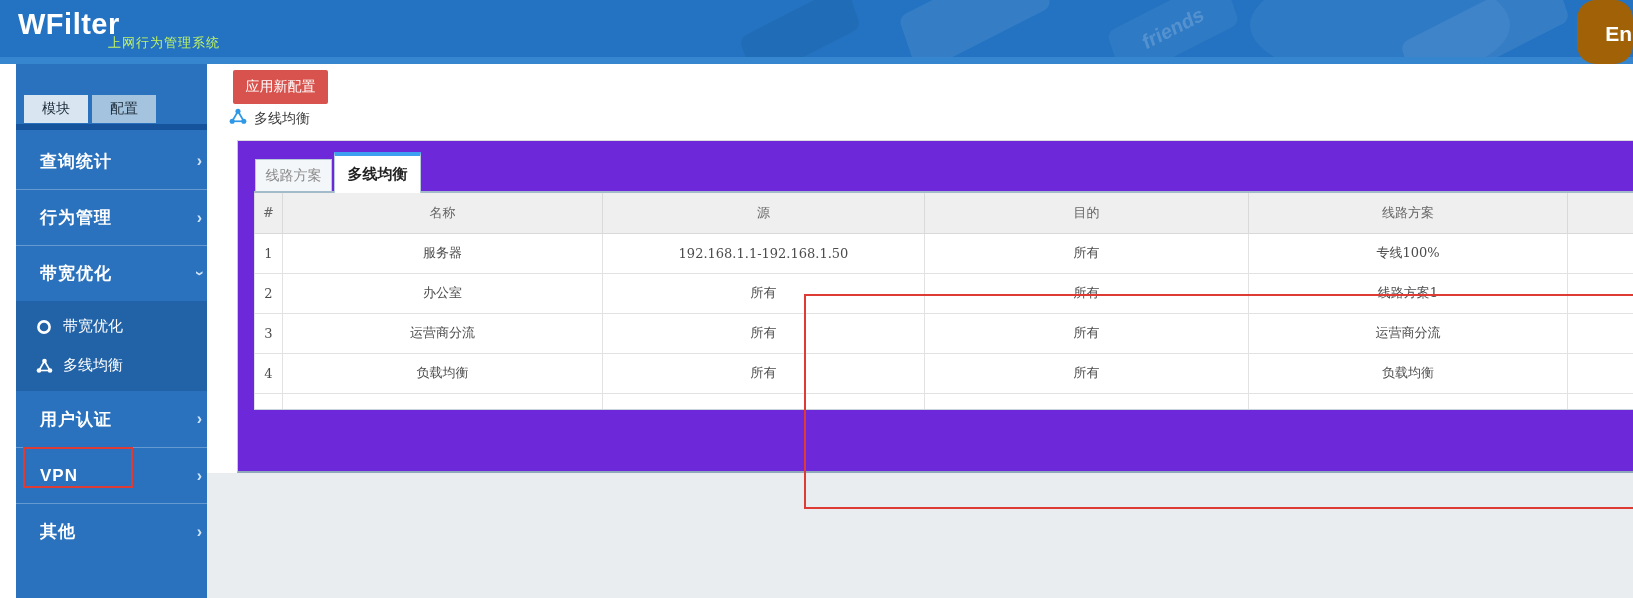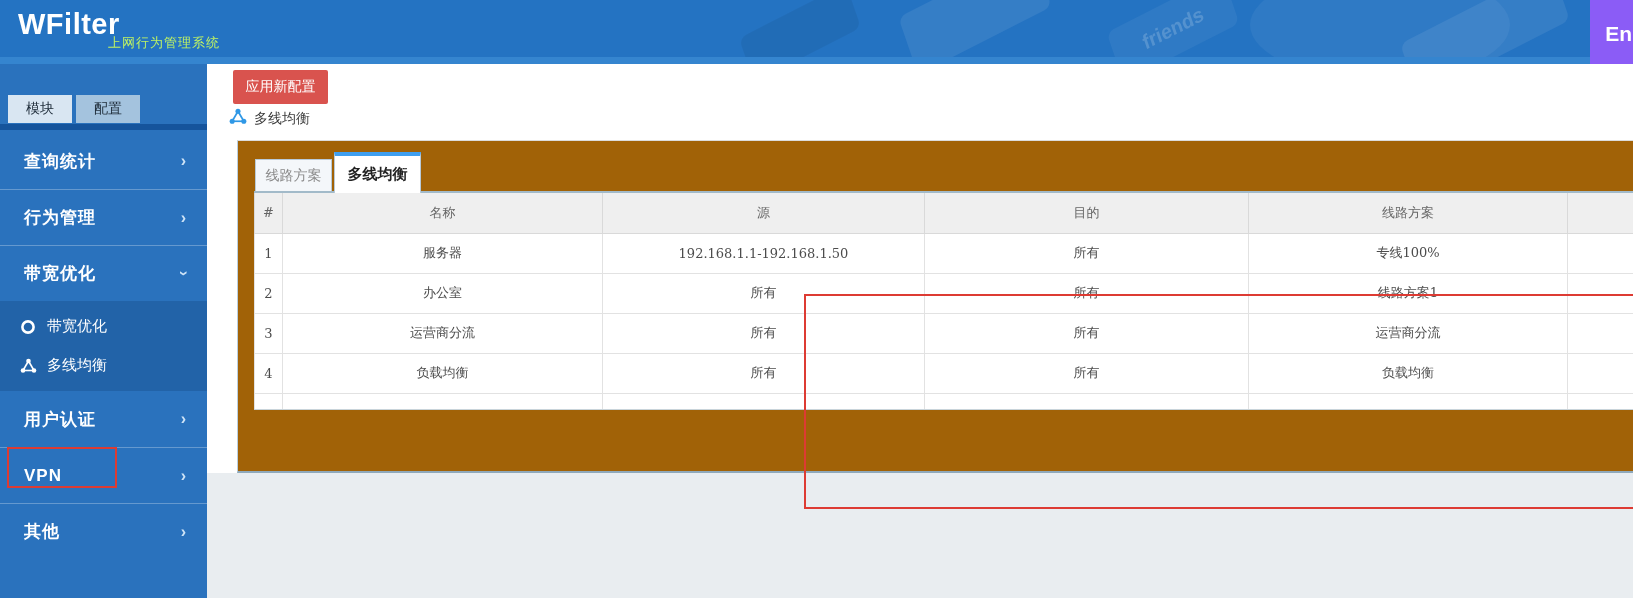--- a/index.html
+++ b/index.html
@@ -10,25 +10,25 @@
   .header { position:absolute; left:0; top:0; width:1633px; height:57px; background:#2473c2; overflow:hidden; }
   .header-strip { position:absolute; left:0; top:57px; width:1633px; height:7px; background:#3585cf; }
   .kbd-key { position:absolute; background:rgba(255,255,255,0.08); border-radius:8px; transform:rotate(-27deg) skewX(-8deg); }
   .kbd-key.dark { background:rgba(0,0,0,0.06); }
   .kbd-word { position:absolute; left:1108px; top:2px; width:130px; height:52px; background:rgba(255,255,255,0.05);
               border-radius:8px; transform:rotate(-27deg) skewX(-8deg); color:rgba(255,255,255,0.18);
               font-size:20px; font-weight:bold; display:flex; align-items:center; justify-content:center; }
   .kbd-blob { position:absolute; left:1250px; top:-30px; width:260px; height:110px; background:rgba(255,255,255,0.05); border-radius:50%; }
   .logo { position:absolute; left:18px; top:8px; color:#ffffff; font-size:29px; font-weight:bold; letter-spacing:0.5px; }
   .logo-sub { position:absolute; left:108px; top:34px; color:#bef264; font-size:13px; letter-spacing:1px; }
-  .lang-block { position:absolute; right:0; top:0; width:43px; height:64px; background:#8b5cf6; }
+  .lang-block { position:absolute; right:0; top:0; width:56px; height:64px; background:#a16207;border-radius:19px; }
   .lang { position:absolute; right:1px; top:22px; color:#ffffff; font-size:21px; font-weight:bold; }
 
   
-  .sidebar { position:absolute; left:0; top:64px; width:207px; height:534px; background:#2a72bd; }
+  .sidebar { position:absolute; left:16px; top:64px; width:207px; height:534px; background:#2a72bd; }
   .side-tabs { position:absolute; left:8px; top:31px; display:flex; gap:4px; }
   .side-tab { width:64px; height:28px; display:flex; align-items:center; justify-content:center;
               font-size:14px; color:#1d2b38; cursor:pointer; }
   .side-tab.active { background:#d9e6f2; }
   .side-tab.inactive { background:#a4c3de; }
   .side-tabs-underline { position:absolute; left:0; top:60px; width:207px; height:6px; background:#15549c; }
   .menu { position:absolute; left:0; top:69px; width:207px; }
   .menu-item { height:56px; border-top:1px solid rgba(255,255,255,0.28); display:flex; align-items:center;
                padding:0 20px 0 24px; color:#ffffff; font-size:17px; font-weight:bold; letter-spacing:1px; cursor:pointer; }
   .menu-item:first-child { border-top:none;gap:16px; }
@@ -43,21 +43,21 @@
                      border-radius:0 5px 5px 0; display:flex; align-items:center; justify-content:center;
                      color:#ffffff; font-size:8px; cursor:pointer; }
 
   
   .content { position:absolute; left:207px; top:64px; width:1426px; height:450px; background:#ffffff; }
   .btn-apply { position:absolute; left:26px; top:6px; width:95px; height:34px; background:#d9534e; color:#ffffff;
                border:none; font-size:14px; font-family:"DejaVu Serif", serif; border-radius:2px; cursor:pointer; }
   .crumb { position:absolute; left:22px; top:44px; display:flex; align-items:center; }
   .crumb-label { margin-left:7px; font-size:14px; color:#3c3c3c; font-family:"DejaVu Serif", serif; }
 
-  .panel { position:absolute; left:30px; top:76px; width:1396px; height:333px; background:#a16207;
+  .panel { position:absolute; left:30px; top:76px; width:1396px; height:333px; background:#6d28d9;
            border-top:1px solid #dcdcdc; border-left:1px solid #b9cfe0; border-bottom:2px solid #8fa9bb; }
 
   .tab-bar { position:absolute; left:0px; top:0px; height:52px; width:100%; }
   .ctab { position:absolute; display:flex; align-items:center; justify-content:center; cursor:pointer;
           font-family:"DejaVu Serif", serif; }
   .ctab.inactive { left:17px; top:18px; width:77px; height:33px; background:#f4f7fa; border:1px solid #b9cad8;
                    color:#8a8a8a; font-size:14px; }
   .ctab.active { left:96px; top:11px; width:87px; height:41px; background:#ffffff; border-left:1px solid #b9cad8;
                  border-right:1px solid #b9cad8; border-top:4px solid #3f9ff0; color:#222222; font-size:15px;
                  font-weight:bold; z-index:3; }

